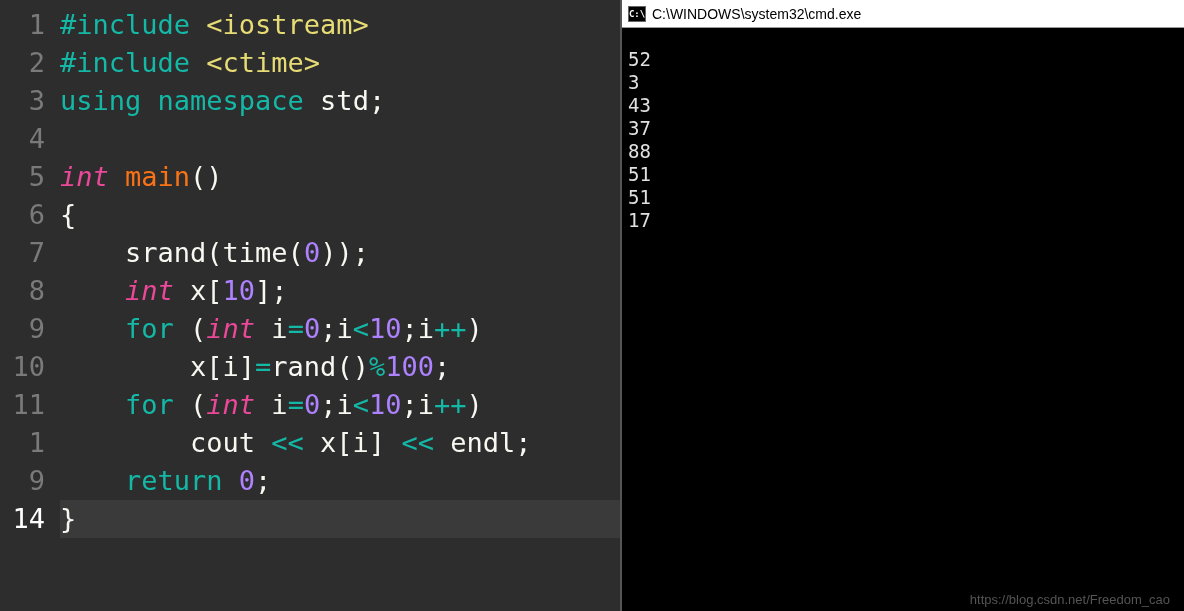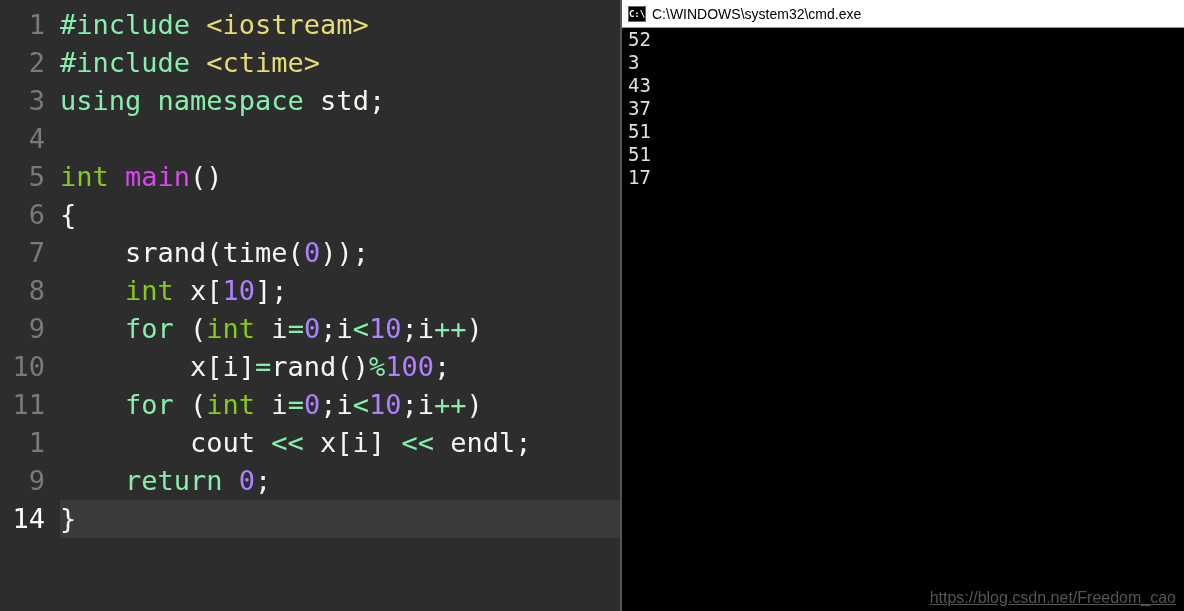--- a/index.html
+++ b/index.html
@@ -36,24 +36,24 @@
     .line-num.active { color: #ffffff; }
     .code-area {
       flex: 1;
       padding-top: 6px;
       font-size: 27px;
       line-height: 38px;
       white-space: pre;
     }
     .code-line { height: 38px; }
     .code-line.active-bg { background: #3a3a3a; }
-    .tok-pink { color: #86efac; }
+    .tok-pink { color: #14b8a6; }
     .tok-yellow { color: #e6db74; }
-    .tok-cyan { color: #84cc16; }
-    .tok-green { color: #d946ef; margin-top: 28px; }
+    .tok-cyan { color: #ec4899; font-style: italic; }
+    .tok-green { color: #f97316; margin-top: 28px; }
     .tok-white { color: #f8f8f2; }
     .tok-purple { color: #ae81ff; }
 
     .console-pane {
       position: absolute;
       left: 620px;
       top: 0;
       width: 564px;
       height: 611px;
       background: #000;
@@ -78,43 +78,42 @@
       font-size: 9px;
       display: flex;
       align-items: center;
       justify-content: center;
       margin-right: 6px;
       border: 1px solid #666;
       font-weight: bold;
       font-family: monospace;
     }
     .console-output {
-      padding: 0 6px;
+      padding: 20px 6px;
       font-family: 'SimSun', 'NSimSun', monospace;
       font-size: 19px;
       line-height: 23px;
       color: #e0e0e0;
     }
     .out-line { display: block; }
     .cursor {
       display: inline-block;
       width: 11px;
       height: 4px;
       background: #e0e0e0;
       vertical-align: baseline;
       margin-left: 2px;
     }
     .watermark {
       position: absolute;
       bottom: 4px;
-      right: 8px;
+      right: 14px;
       color: #555;
-      font-size: 16px;
+      font-size: 13px;
       font-family: Arial, sans-serif;
-      text-decoration: underline;
     }
   </style>
 </head>
 <body>
 
 <div class="editor-pane">
   <div class="gutter">
       <div class="line-num">1</div>
       <div class="line-num">2</div>
       <div class="line-num">3</div>
@@ -136,19 +135,20 @@
 <div class="console-pane">
   <div class="titlebar">
     <div class="cmd-icon">C:\</div>
     <span>C:\WINDOWS\system32\cmd.exe</span>
   </div>
   <div class="console-output">
       <span class="out-line">52</span>
       <span class="out-line">3</span>
       <span class="out-line">43</span>
       <span class="out-line">37</span>
+      <span class="out-line">88</span>
       <span class="out-line">51</span>
       <span class="out-line">51</span>
       <span class="out-line">17</span>
     </div>
 </div>
 
 <div class="watermark">https://blog.csdn.net/Freedom_cao</div>
 
 </body></html>

